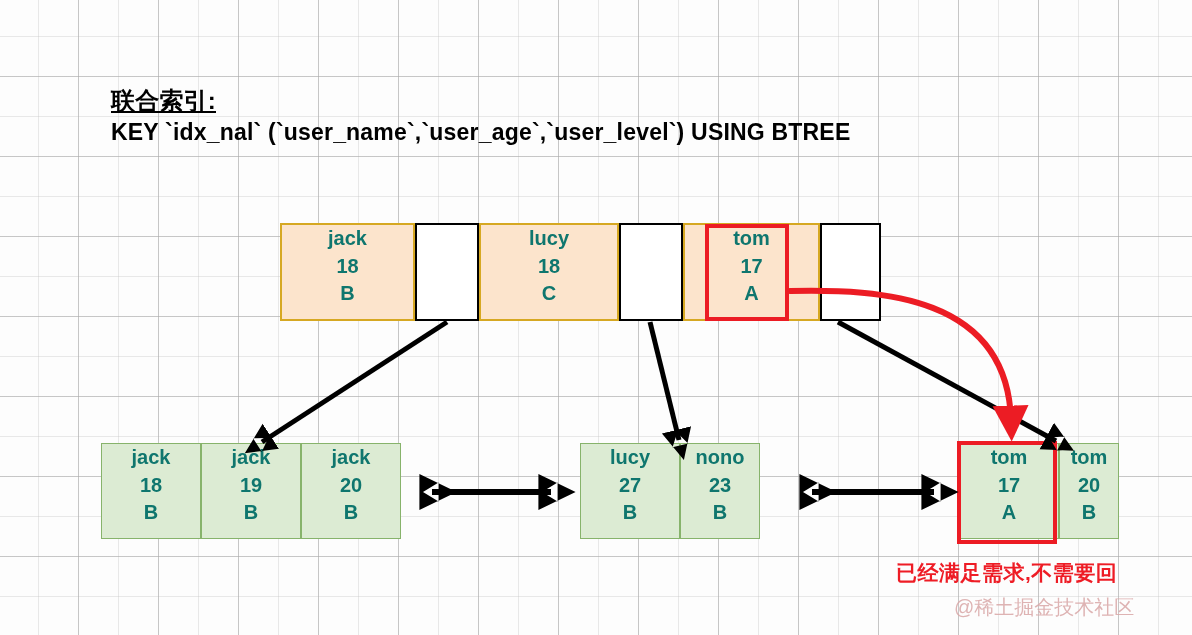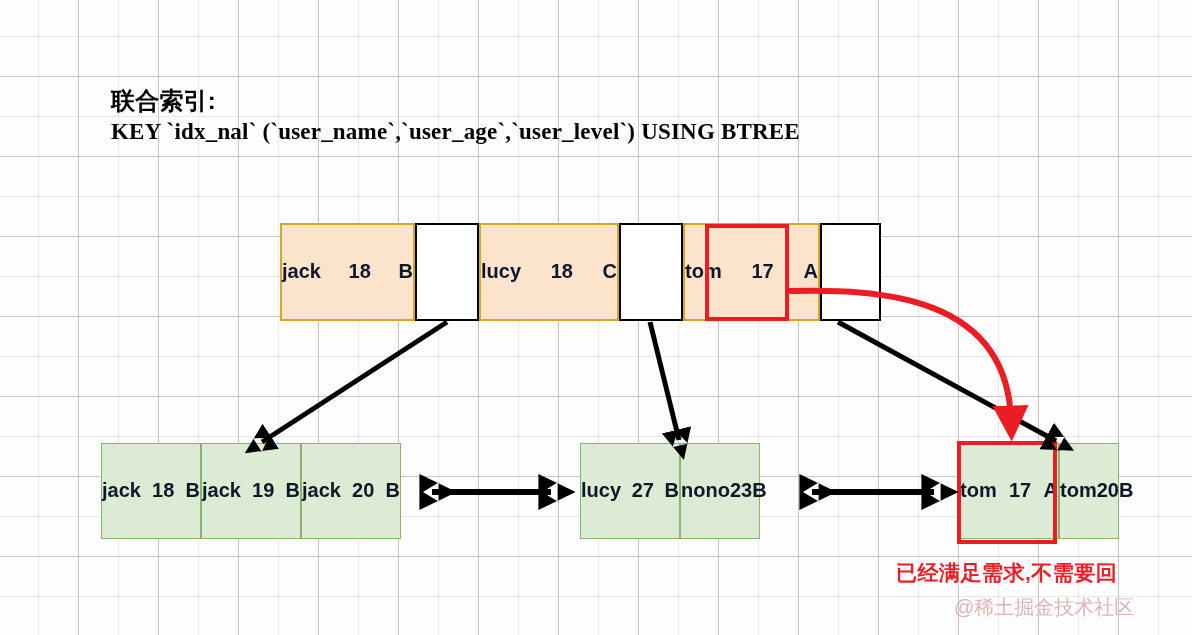--- a/index.html
+++ b/index.html
@@ -28,34 +28,34 @@
 
   
   #title-block{
     position:absolute;left:111px;top:85px;
     color:#000;
     font-weight:bold;
     letter-spacing:.2px;
     line-height:1.32;
     white-space:nowrap;
   }
-  #title-block .l1{font-size:24px;}
-  #title-block .l2{font-size:23px;font-family:Liberation Serif, serif;}
+  #title-block .l1{font-size:24px;text-decoration:underline;}
+  #title-block .l2{font-size:23px;}
 
   
   .cell{
     position:absolute;
     box-sizing:border-box;
     display:flex;
-    flex-direction:row;
+    flex-direction:column;
     align-items:center;
-    justify-content:space-between;
+    justify-content:flex-start;
     font-size:20px;
     font-weight:bold;
-    color:#0f172a;
+    color:#0f766e;
     line-height:1.38;
   }
   .cell .ln{display:block;}
 
   .inner-key{
     background:#fce4cc;
     border:2px solid #d6a822;
     height:98px;
   }
   .inner-ptr{

